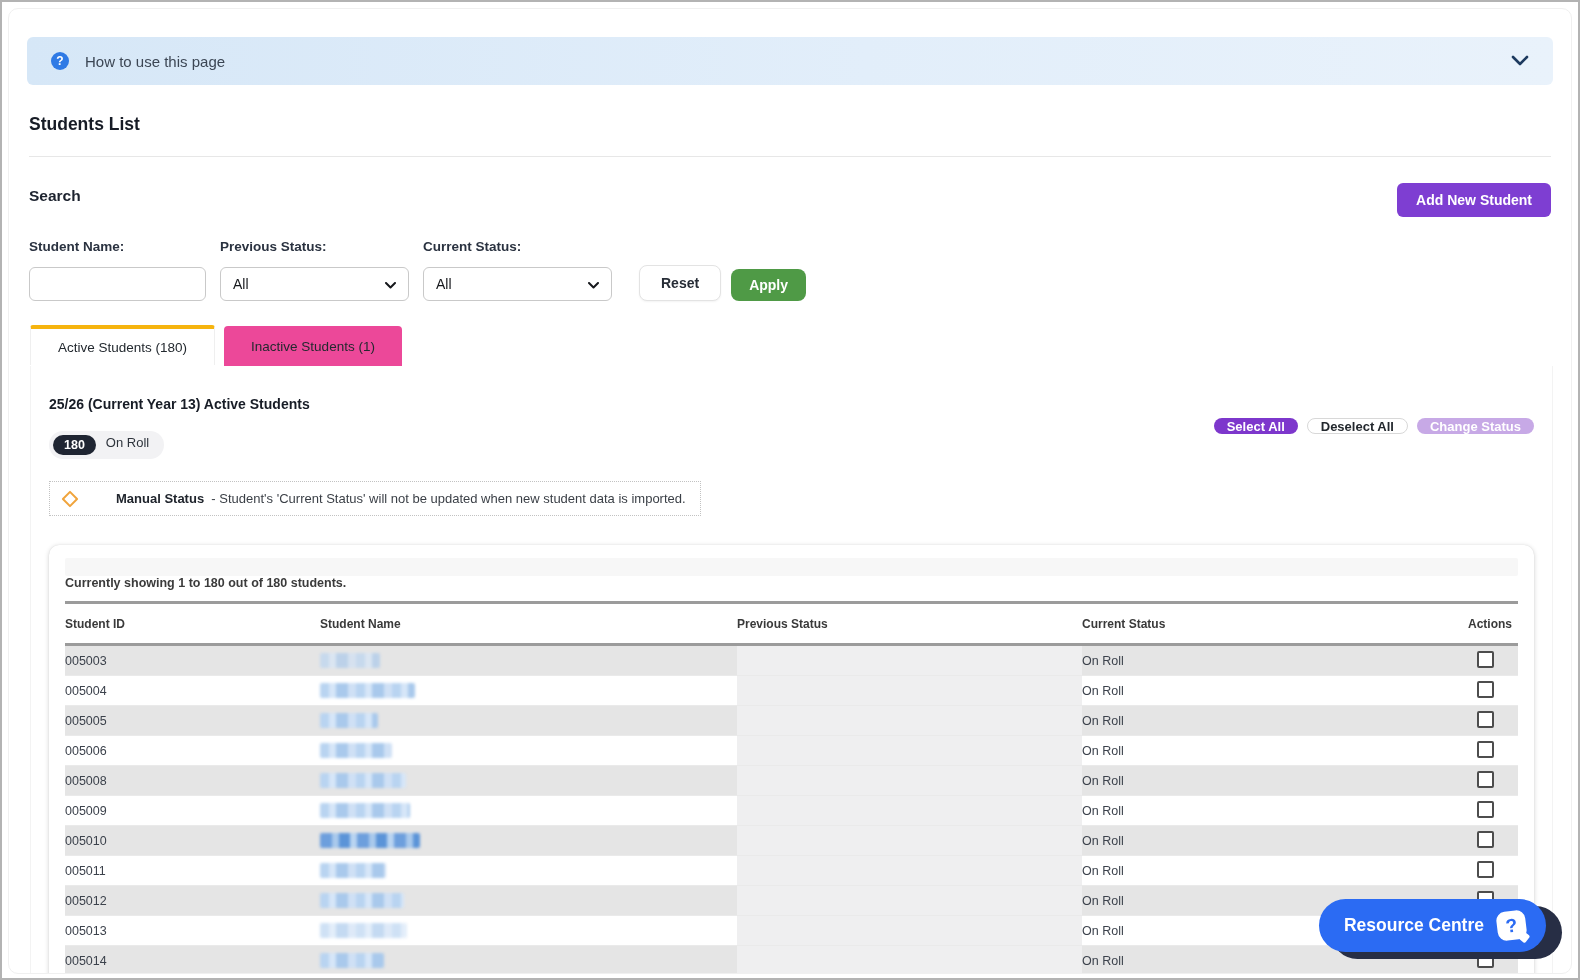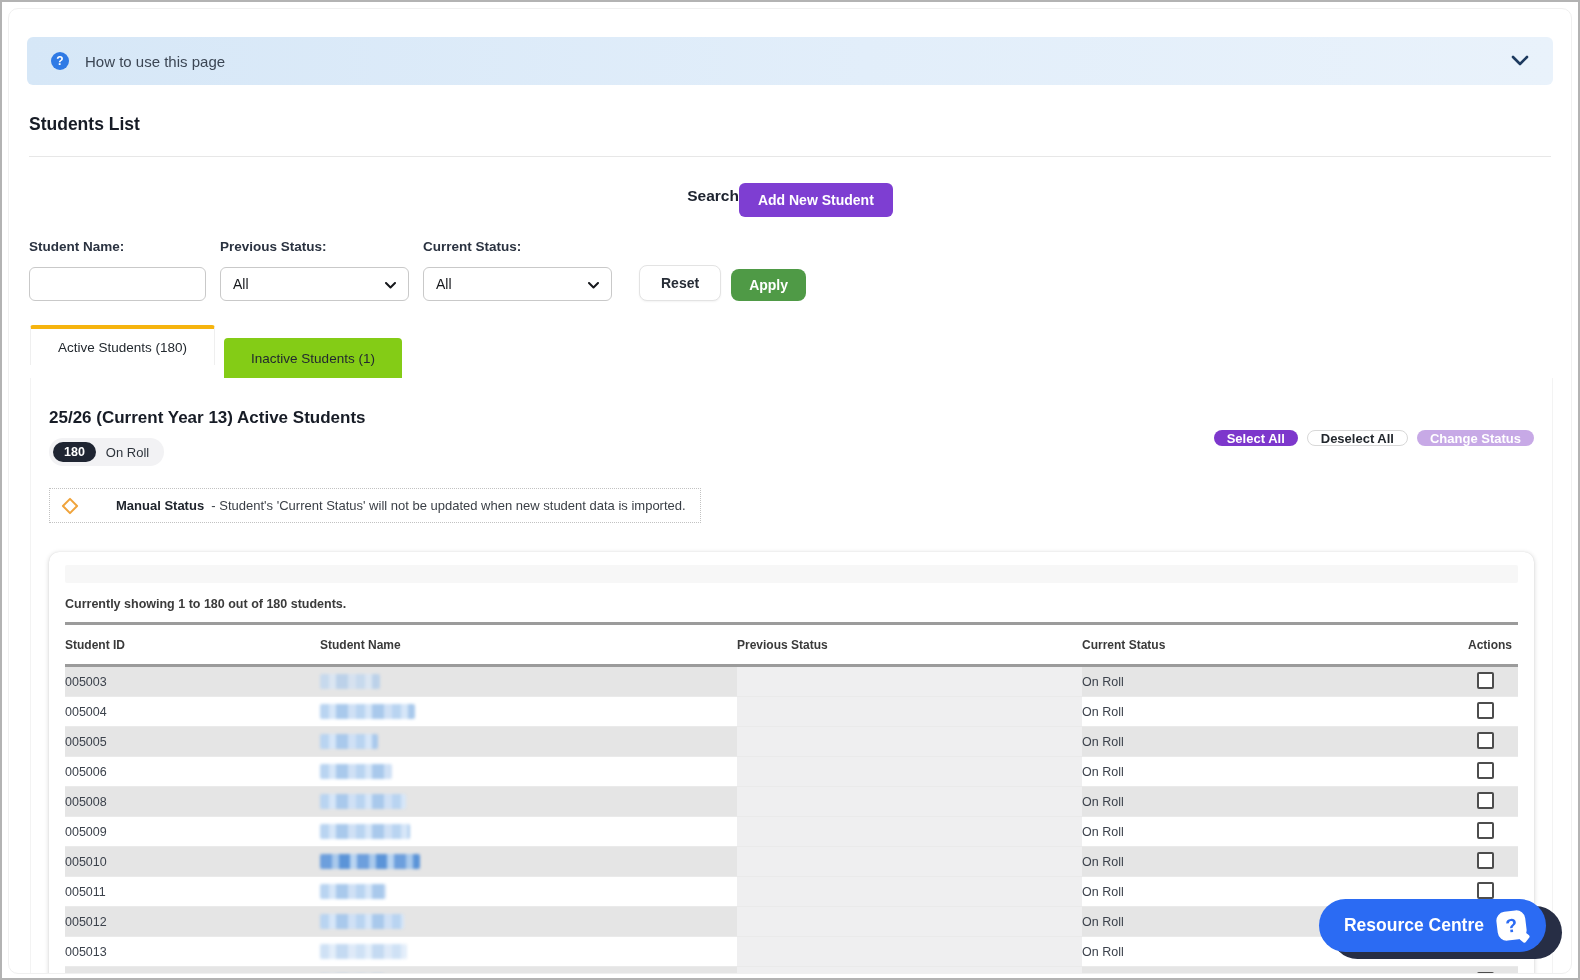--- a/index.html
+++ b/index.html
@@ -20,21 +20,21 @@
   }
   .q-icon {
     width:18px; height:18px; border-radius:50%; background:#2f7ae5; color:#fff;
     font-size:12px; font-weight:bold; display:flex; align-items:center; justify-content:center;
   }
   .banner-label { margin-left:16px; font-size:15px; color:#3c4654; }
   .banner-chevron { margin-left:auto; display:flex; }
   
   .h1 { font-size:17.5px; font-weight:bold; color:#171c26; margin:29px 0 0 2px; }
   .rule { border:none; border-top:1px solid #e7e7e7; margin:21px 2px 0 2px; }
-  .search-row { display:flex; justify-content:center; align-items:flex-start; margin:26px 2px 0 2px; }
+  .search-row { display:flex; justify-content:space-between; align-items:flex-start; margin:26px 2px 0 2px; }
   .search-title { font-size:15.5px; font-weight:bold; color:#1c222e; padding-top:4px; }
   .btn-add {
     background:#7e3ed2; color:#fff; font-weight:bold; font-size:14px; border:none;
     border-radius:6px; height:34px; padding:0 19px; cursor:pointer; font-family:inherit;
   }
   
   .filters { display:flex; align-items:flex-end; margin:22px 0 0 2px; }
   .fgroup { margin-right:14px; }
   .flabel { font-size:13.5px; font-weight:bold; color:#2a3240; margin-bottom:13px; }
   .text-input {
@@ -59,29 +59,29 @@
   .tabs-wrap { margin:24px 0 0 3px; }
   .tabs { display:flex; gap:9px; }
   .tab {
     height:40px; display:flex; align-items:center; padding:12px 27px; font-size:13.5px;
     color:#23292f; cursor:pointer; box-sizing:border-box;
   }
   .tab.active {
     background:#fff; border-top:4px solid #f6b40e; border-left:1px solid #efefef;
     border-right:1px solid #efefef; border-radius:3px 3px 0 0;
   }
-  .tab.inactive { background:#84cc16; border-radius:4px 4px 0 0; margin-top:13px; }
+  .tab.inactive { background:#ec4899; border-radius:4px 4px 0 0; margin-top:1px; }
   .tab-panel {
     border:1px solid #f3f3f3; border-top:none; background:#fff;
     padding:30px 18px 0 18px; min-height:600px; position:relative;
   }
   .panel-head { display:flex; justify-content:space-between; align-items:flex-start; }
-  .h2 { font-size:17px; font-weight:bold; color:#171c26; margin:0; }
+  .h2 { font-size:14px; font-weight:bold; color:#171c26; margin:0; }
   .badge-wrap {
-    margin-top:10px; display:inline-flex; align-items:center; background:#f2f2f4;
+    margin-top:19px; display:inline-flex; background:#f2f2f4;
     border-radius:15px; padding:4px 15px 4px 4px; gap:10px;
   }
   .badge-count { background:#1f2532; color:#fff; border-radius:12px; padding:3px 11px; font-size:12.5px; font-weight:bold; }
   .badge-label { font-size:13px; color:#2e343c; }
   .head-actions { display:flex; gap:9px; margin-top:22px; }
   .pill-btn { height:16px; border-radius:13px; font-size:13px; font-weight:bold; padding:0 13px; cursor:pointer; font-family:inherit; display:flex; align-items:center; }
   .select-all { background:#7d37cc; color:#fff; border:none; }
   .deselect-all { background:#fff; border:1px solid #d8d8d8; color:#23282e; }
   .change-status { background:#c7a9e6; color:#fff; border:none; cursor:default; }
   
@@ -91,21 +91,21 @@
   }
   .diamond { width:8px; height:8px; border:2px solid #f0a43c; transform:rotate(45deg); border-radius:1px; flex:0 0 auto; }
   .note b { color:#20252d;padding-left:30px; }
   
   .card {
     margin-top:29px; border-radius:10px; background:#fff;
     box-shadow:0 1px 5px rgba(0,0,0,.18), 0 0 1px rgba(0,0,0,.12);
     padding:13px 16px 0 16px; height:600px;
   }
   .card-strip { height:18px; background:#f7f7f7; border-radius:2px; }
-  .summary { font-size:12.5px; font-weight:bold; color:#3b3b3b; margin-top:14px; }
+  .summary { font-size:12.5px; font-weight:bold; color:#3b3b3b; }
   table.students { width:100%; border-collapse:collapse; margin-top:11px; }
   thead tr { border-top:3px solid #9b9b9b; border-bottom:3px solid #9b9b9b; }
   th { text-align:left; font-size:12px; color:#3a3a3a; padding:13px 0 12px 0; font-weight:bold; }
   th.col-actions { text-align:right; padding-right:6px; }
   td { font-size:12.5px; color:#3c424c; height:29px; padding:0; border-bottom:1px solid #eaeaea; }
   tr.odd td { background:#e5e5e5; }
   td.cell-prev { background:#efeff0 !important; }
   td.cell-actions { text-align:right; padding-right:24px; }
   .name-blur {
     display:inline-block; height:15px; vertical-align:middle; border-radius:2px;

